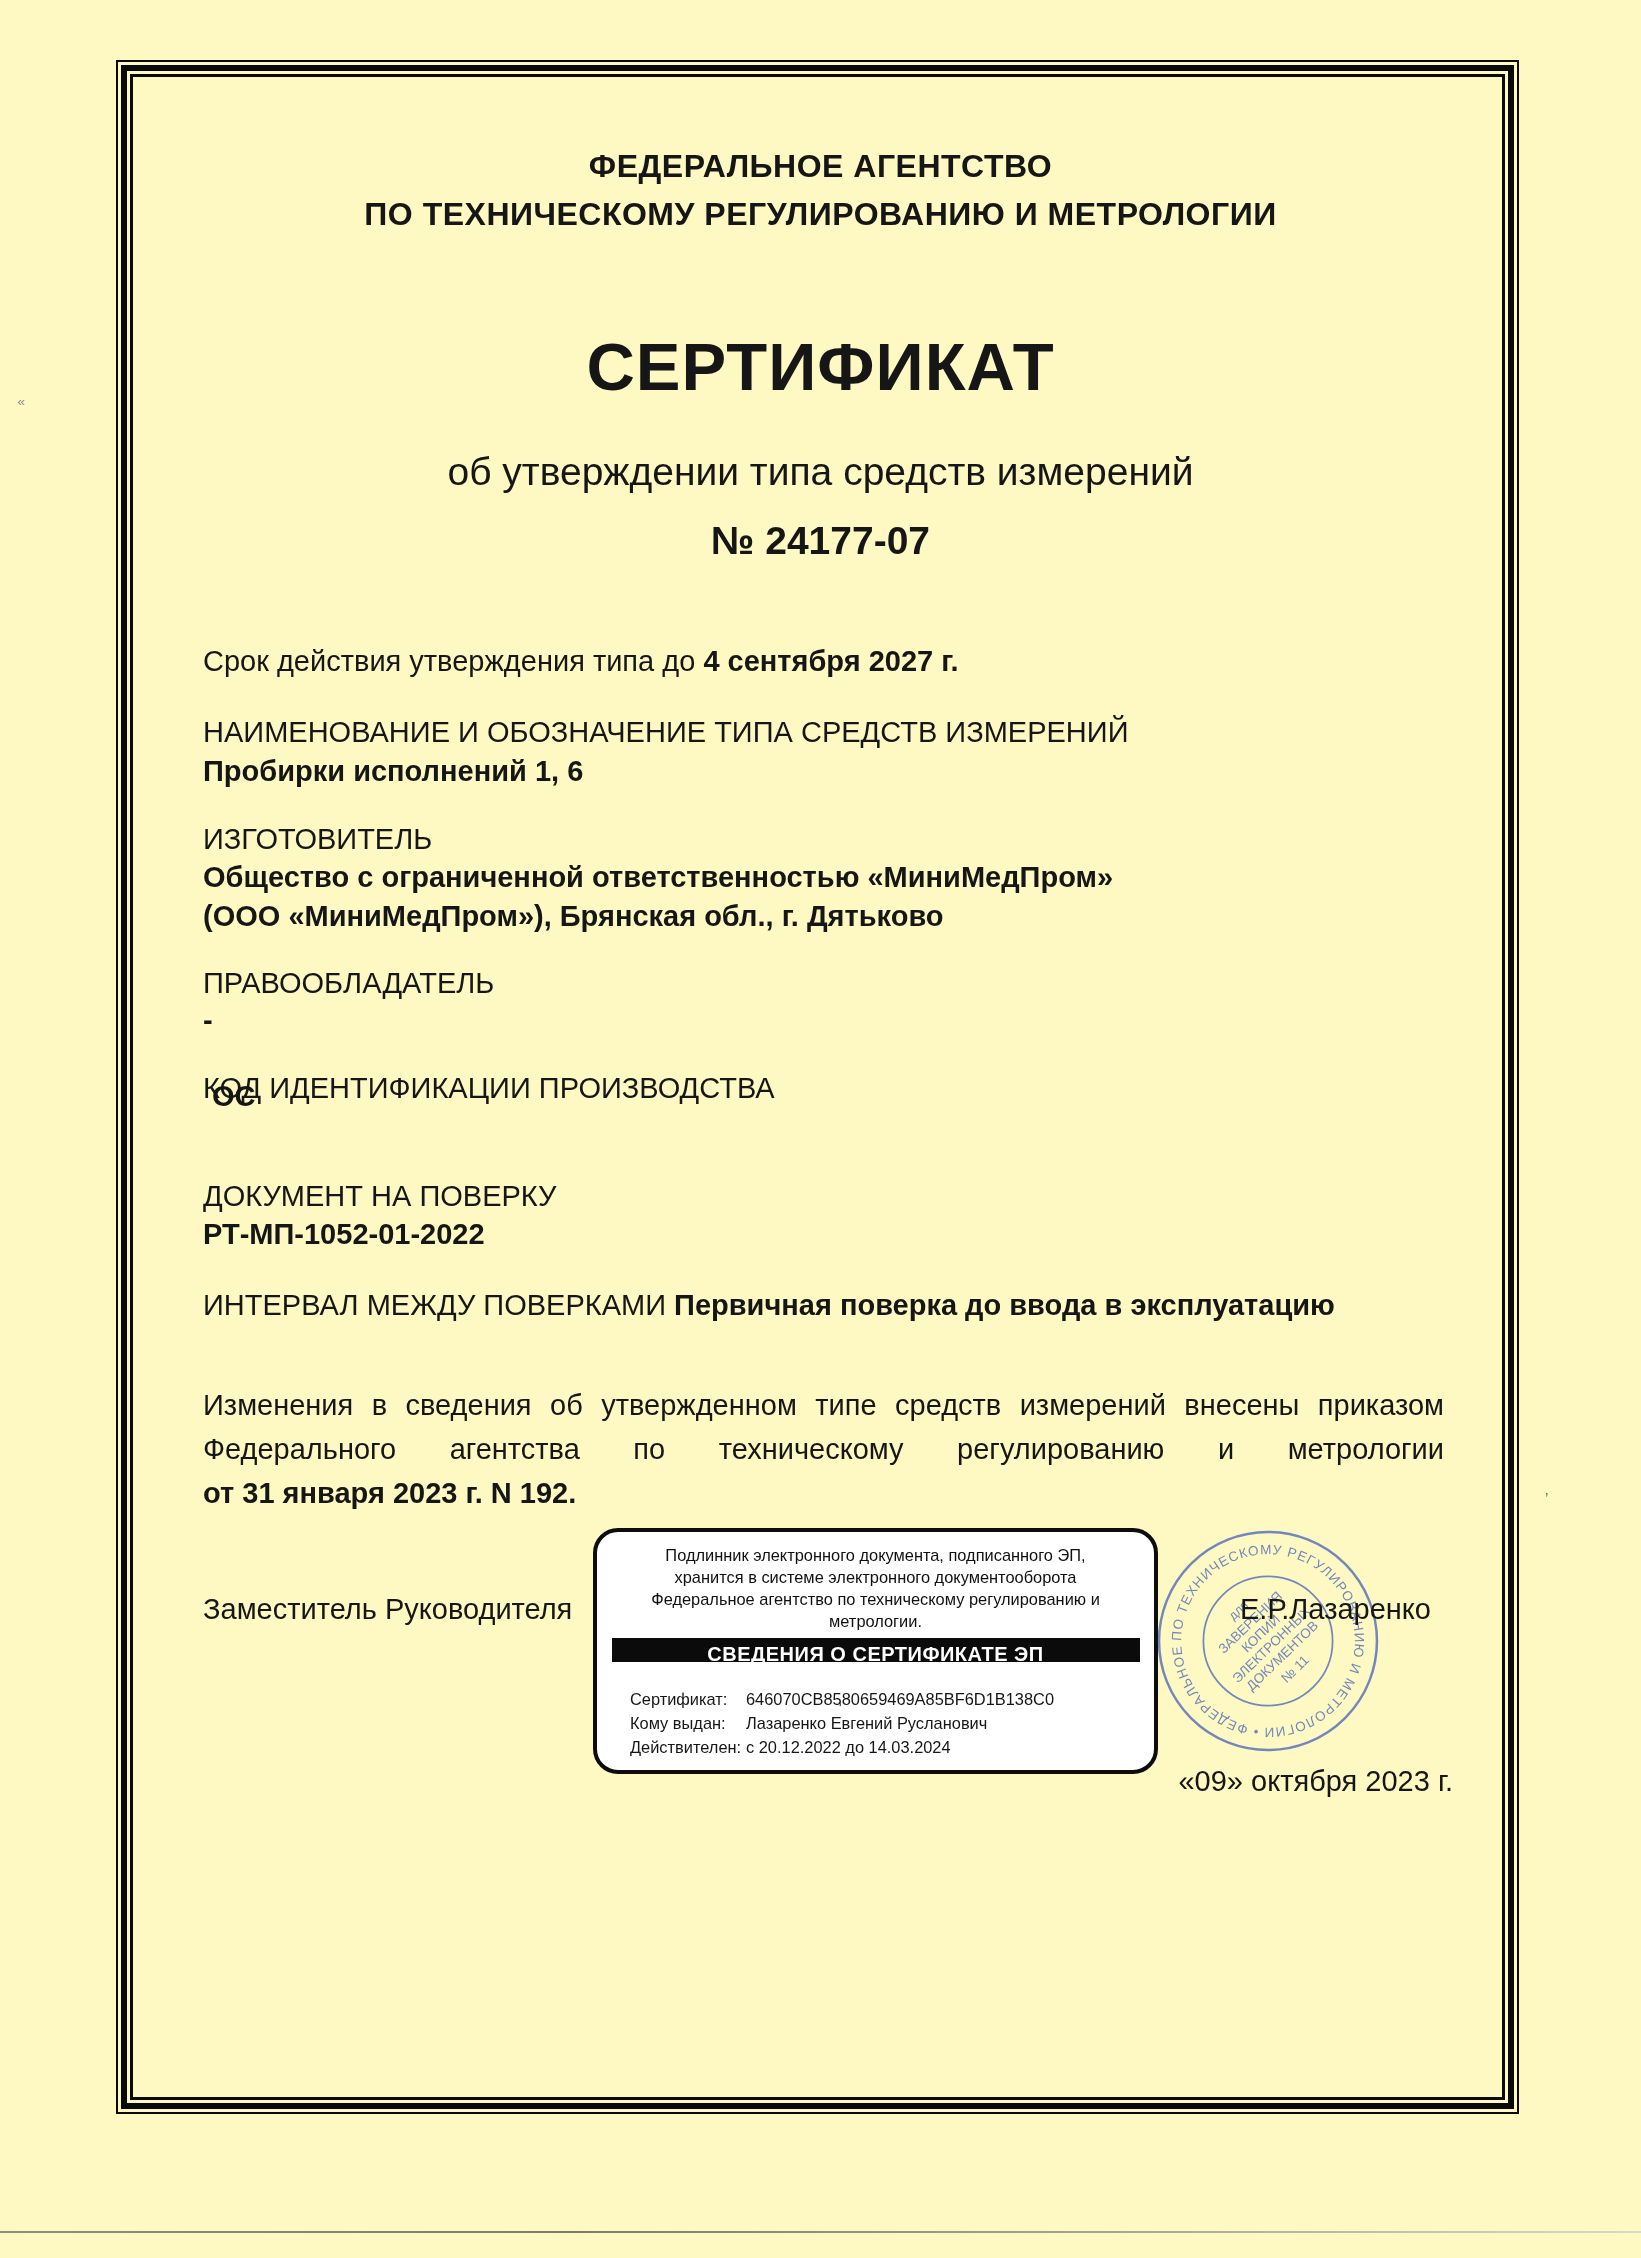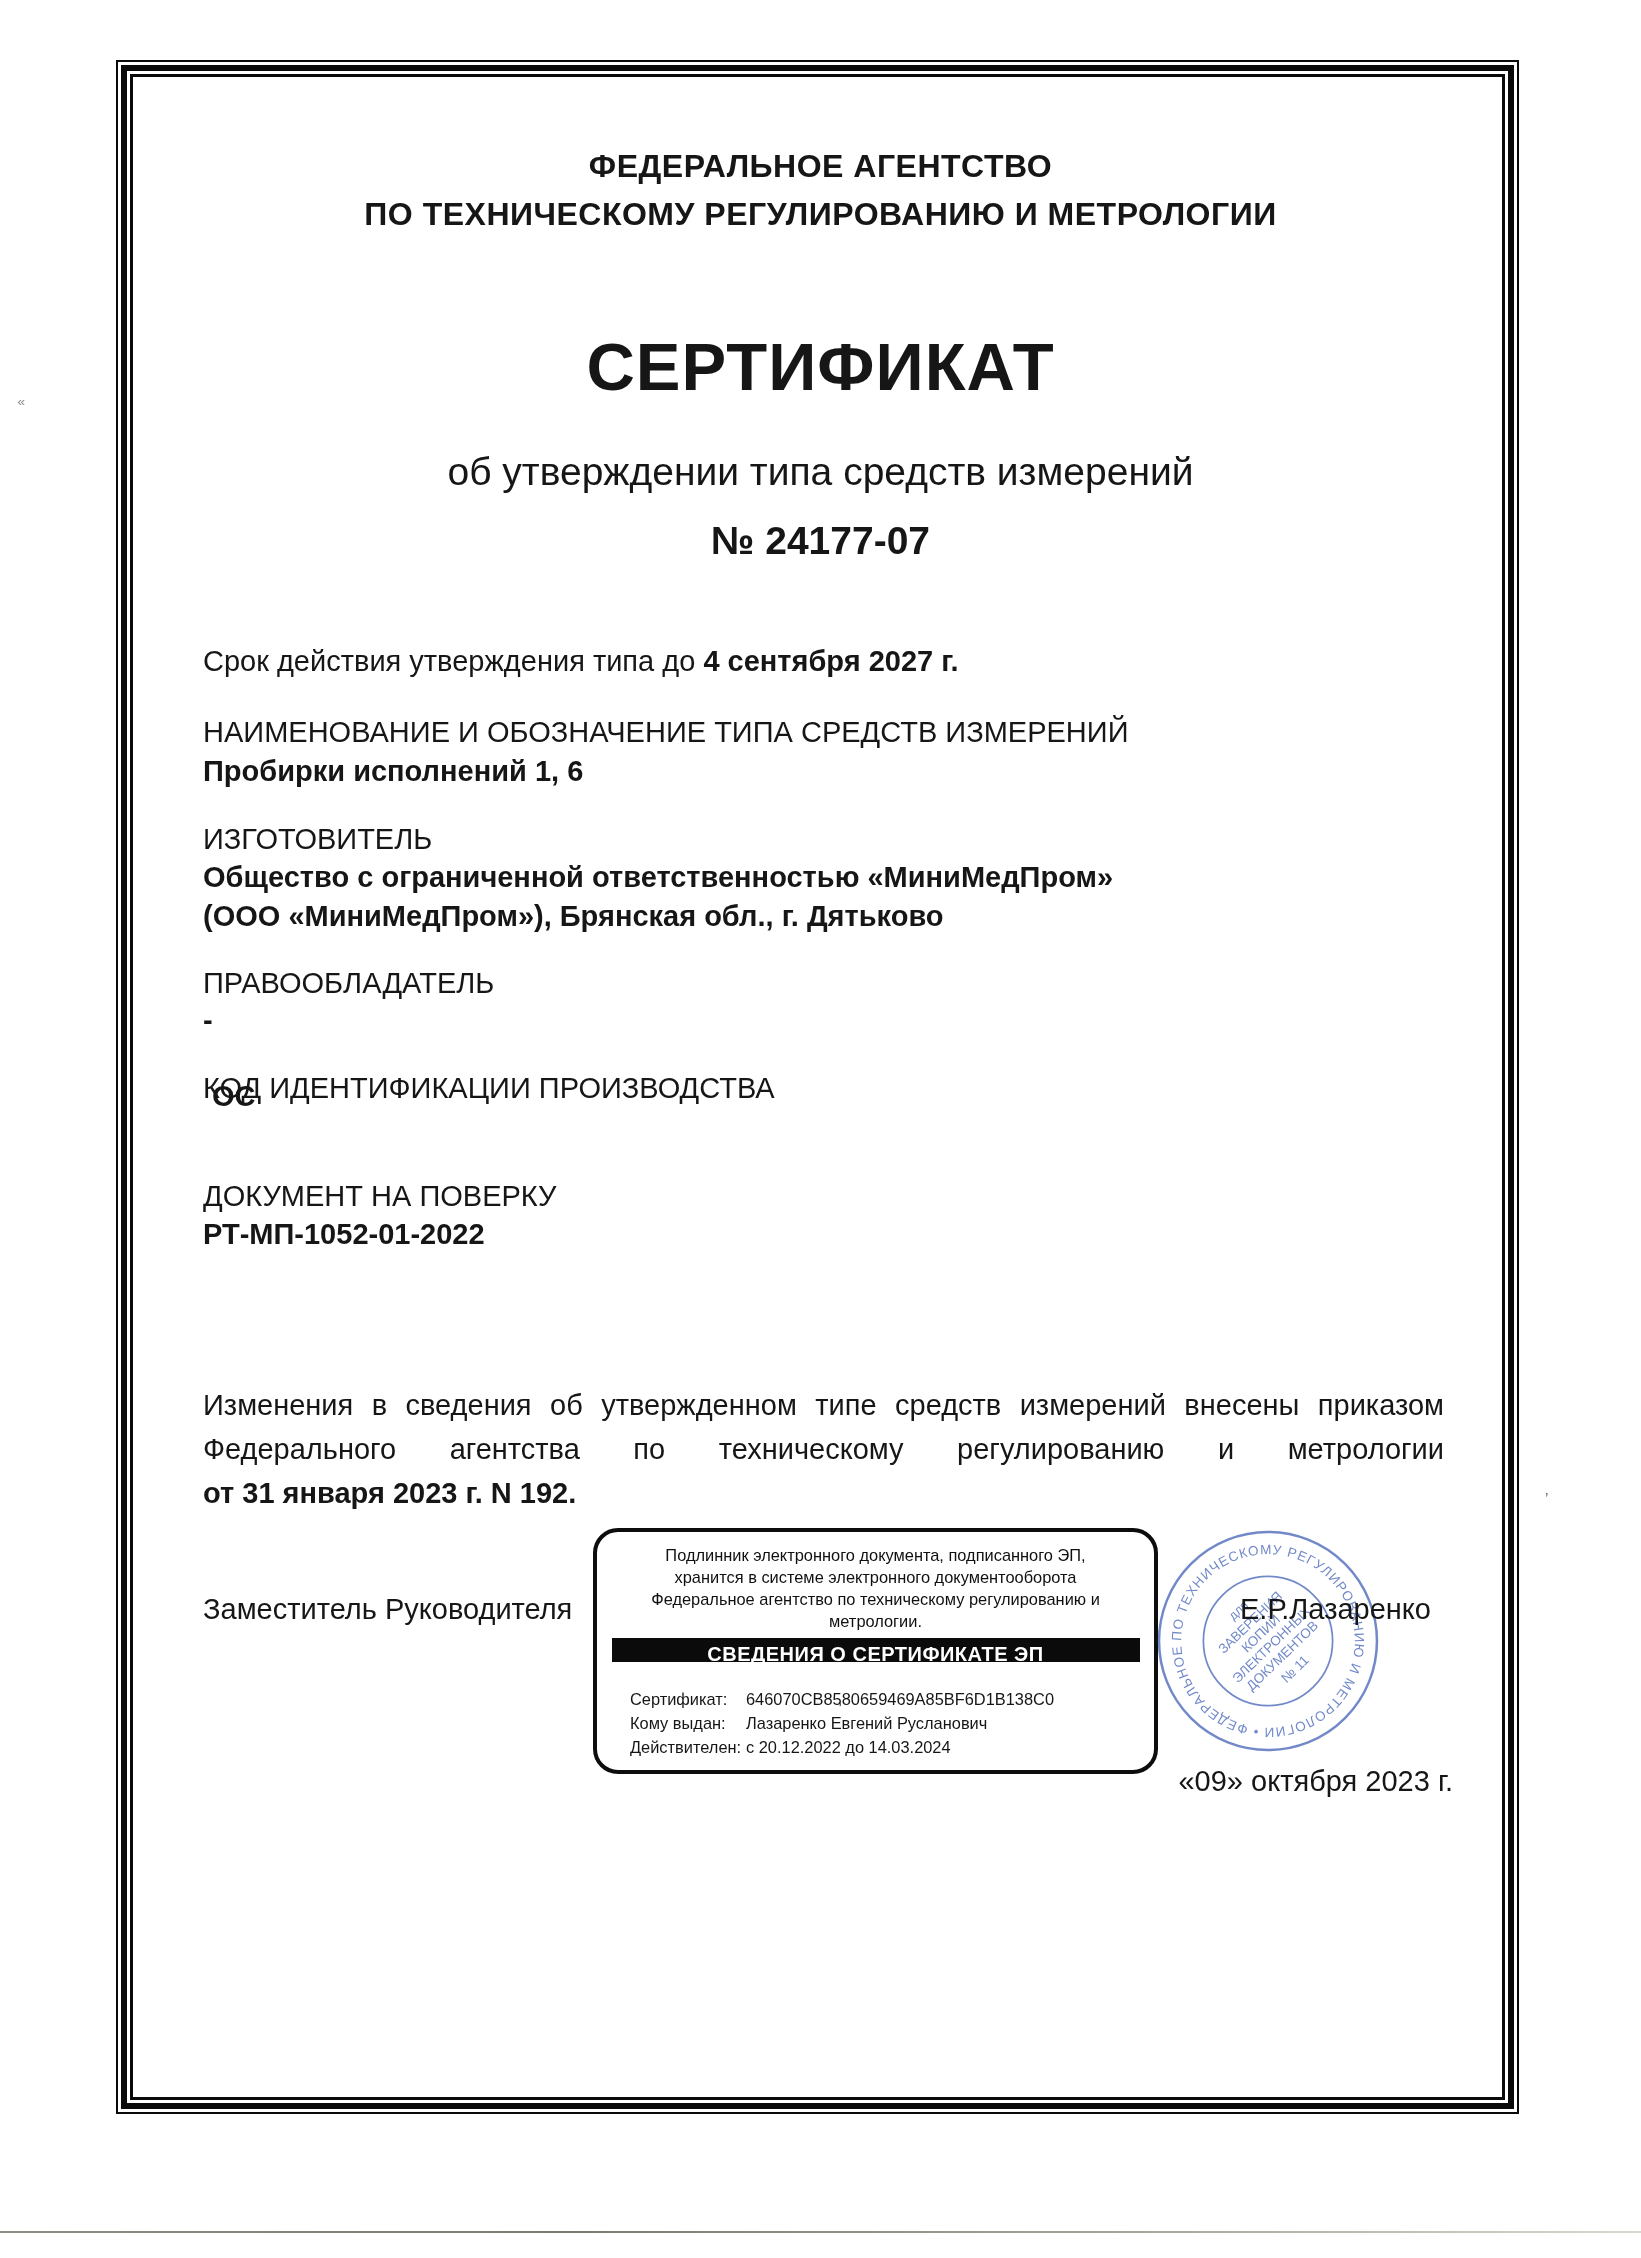--- a/index.html
+++ b/index.html
@@ -1,19 +1,19 @@
 <!DOCTYPE html>
 <html><head>
 <meta charset="utf-8">
 <style>
   html,body{margin:0;padding:0;background:#e8e8e8;}
   .page{
     position:relative;
     width:1641px;height:2258px;
-    background:#ffffff;
+    background:#fef9c3;
     font-family:"Liberation Sans","DejaVu Sans",sans-serif;
     color:#161616;
     overflow:hidden;
   }
   
   .frame1{position:absolute;left:116px;top:60px;right:122px;bottom:144px;border:2.9px solid #0a0a0a;}
   .frame2{position:absolute;inset:2.9px;border:6.8px solid #0a0a0a;}
   .frame3{position:absolute;inset:2.9px;border:3.9px solid #0a0a0a;}
 
   .abs{position:absolute;}
@@ -89,20 +89,23 @@
 
   <div class="abs body-line" style="top:967px;">ПРАВООБЛАДАТЕЛЬ</div>
   <div class="abs body-line b" style="top:1004px;">-</div>
 
   <div class="abs body-line" style="top:1072px;">КОД ИДЕНТИФИКАЦИИ ПРОИЗВОДСТВА</div>
   <div class="abs body-line b" style="top:1080px;margin-left:9px;">ОС</div>
 
   <div class="abs body-line" style="top:1180px;">ДОКУМЕНТ НА ПОВЕРКУ</div>
   <div class="abs body-line b" style="top:1218px;">РТ-МП-1052-01-2022</div>
 
+  <div class="abs body-line" style="top:1289px;">
+    <span>ИНТЕРВАЛ МЕЖДУ ПОВЕРКАМИ </span><span class="b">Первичная поверка до ввода в эксплуатацию</span>
+  </div>
 
   <div class="abs amendment" style="top:1383px;">
     <div class="just">Изменения в сведения об утвержденном типе средств измерений внесены приказом</div>
     <div class="just">Федерального агентства по техническому регулированию и метрологии</div>
     <div class="b">от 31 января 2023 г. N 192.</div>
   </div>
 
   <div class="abs sig-left" style="top:1593px;">Заместитель Руководителя</div>
   <div class="abs sig-right" style="top:1593px;">Е.Р.Лазаренко</div>
   <div class="abs sig-date" style="top:1765px;margin-left:9px;">«09» октября 2023 г.</div>

